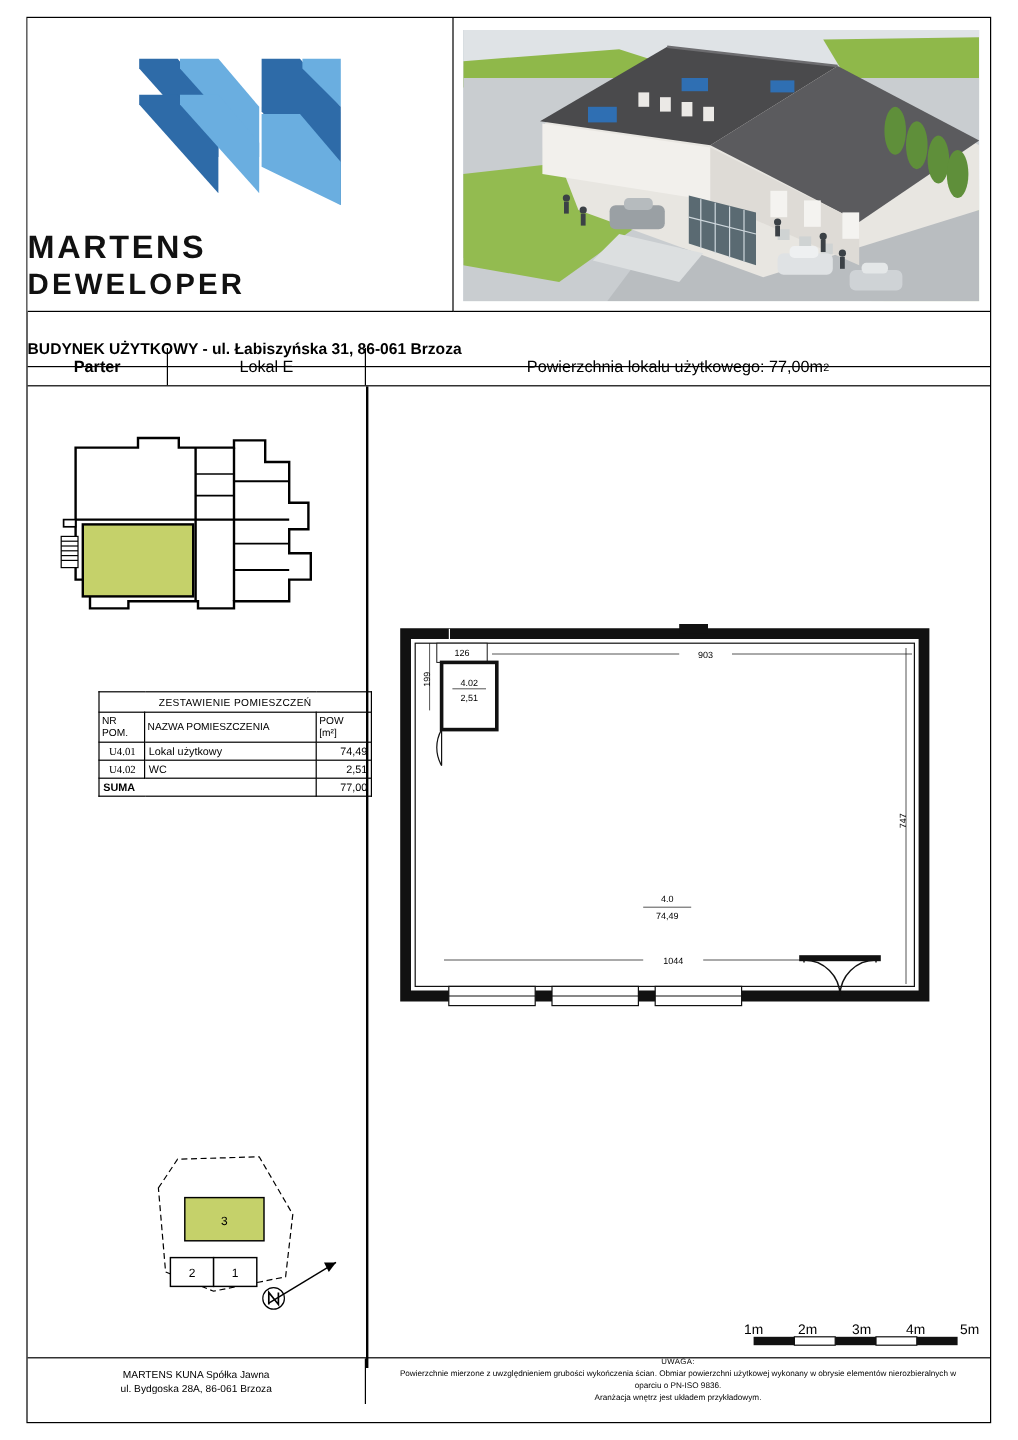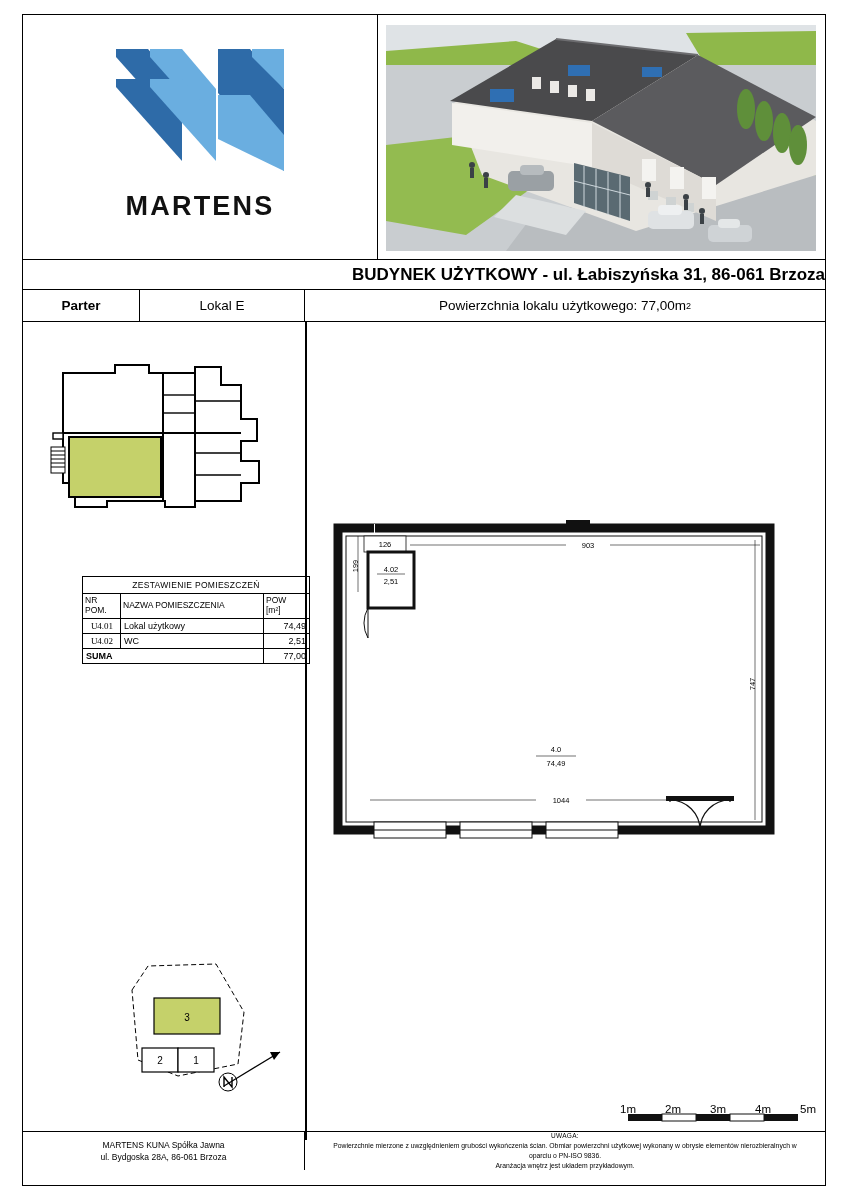--- a/index.html
+++ b/index.html
@@ -37,21 +37,20 @@
   }
   .logo-mark {
     position: absolute;
     left: 50%; transform: translateX(-50%);
     top: 28px;
     width: 180px; height: 128px;
   }
   .logo-text {
     position: absolute;
     left: 0; right: 0; top: 175px;
-    text-align: center;
     font-weight: bold;
     letter-spacing: 2.2px;
     color: #111;
     line-height: 1.22;
     font-size: 27px;
   }
   .logo-text .l2 { font-size: 24.5px; letter-spacing: 2.6px; }
   .render-cell {
     width: 447px; height: 245px;
     border-bottom: 1.5px solid #000;
@@ -61,25 +60,25 @@
   .render-img {
     position: absolute;
     left: 8px; top: 10px;
     width: 430px; height: 226px;
     overflow: hidden;
     background: linear-gradient(#c8cfd6 0%, #d5dae0 45%, #cfd5d8 100%);
   }
   
   .title-bar {
     position: absolute;
-    left: 23px; top: 260px;
+    left: 23px; top: 276px;
     width: 802px; height: 30px;
     border-bottom: 1.5px solid #000;
-    display: flex; align-items: center; justify-content: flex-end;
-    font-size: 17px; font-weight: bold; color: #000;
+    display: flex; align-items: center; justify-content: flex-start;
+    font-size: 13px; font-weight: bold; color: #000;
   }
   .sub-bar {
     position: absolute;
     left: 23px; top: 290px;
     width: 802px; height: 32px;
     border-bottom: 1.5px solid #000;
     display: flex; align-items: stretch;
   }
   .sub-cell {
     display: flex; align-items: center; justify-content: center;
@@ -210,20 +209,21 @@
         <polygon points="40,6 72,6 106,46 106,88 40,14" fill="#6aaee0"></polygon>
         <polygon points="40,36 72,36 106,76 106,118 40,44" fill="#6aaee0"></polygon>
 
         <polygon points="108,6 140,6 174,46 174,128 108,50" fill="#2e6ba8"></polygon>
         <polygon points="108,52 140,52 174,92 174,128 108,96" fill="#6aaee0"></polygon>
 
         <polygon points="142,6 174,6 174,46 142,14" fill="#6aaee0"></polygon>
       </svg>
       <div class="logo-text">
         <div class="l1">MARTENS</div>
+        <div class="l2">DEWELOPER</div>
       </div>
     </div>
 
     <div class="render-cell">
       <div class="render-img">
         <svg width="430" height="226" viewBox="0 0 430 226">
 
           <rect x="0" y="0" width="430" height="226" fill="#cfd6dc"></rect>
           <rect x="0" y="0" width="430" height="30" fill="#dfe3e6"></rect>
 

